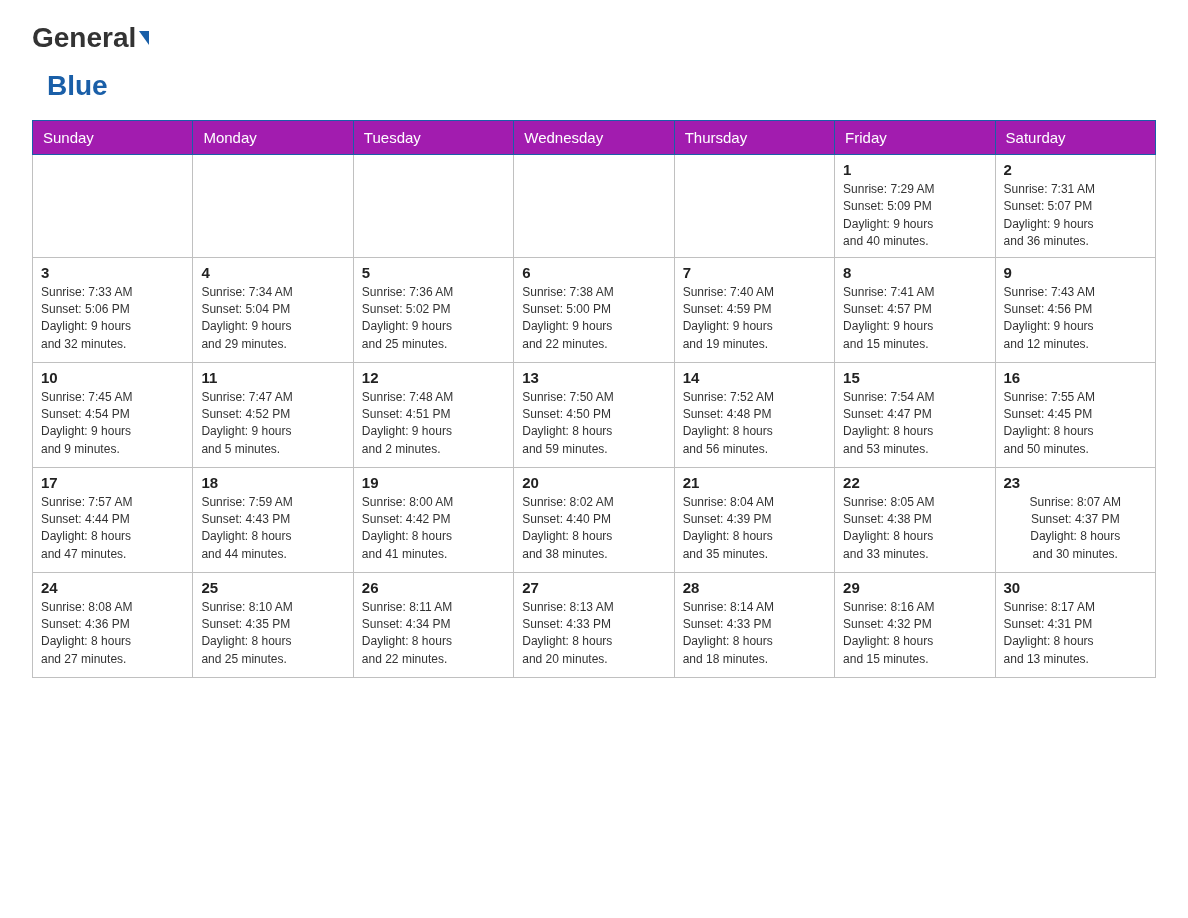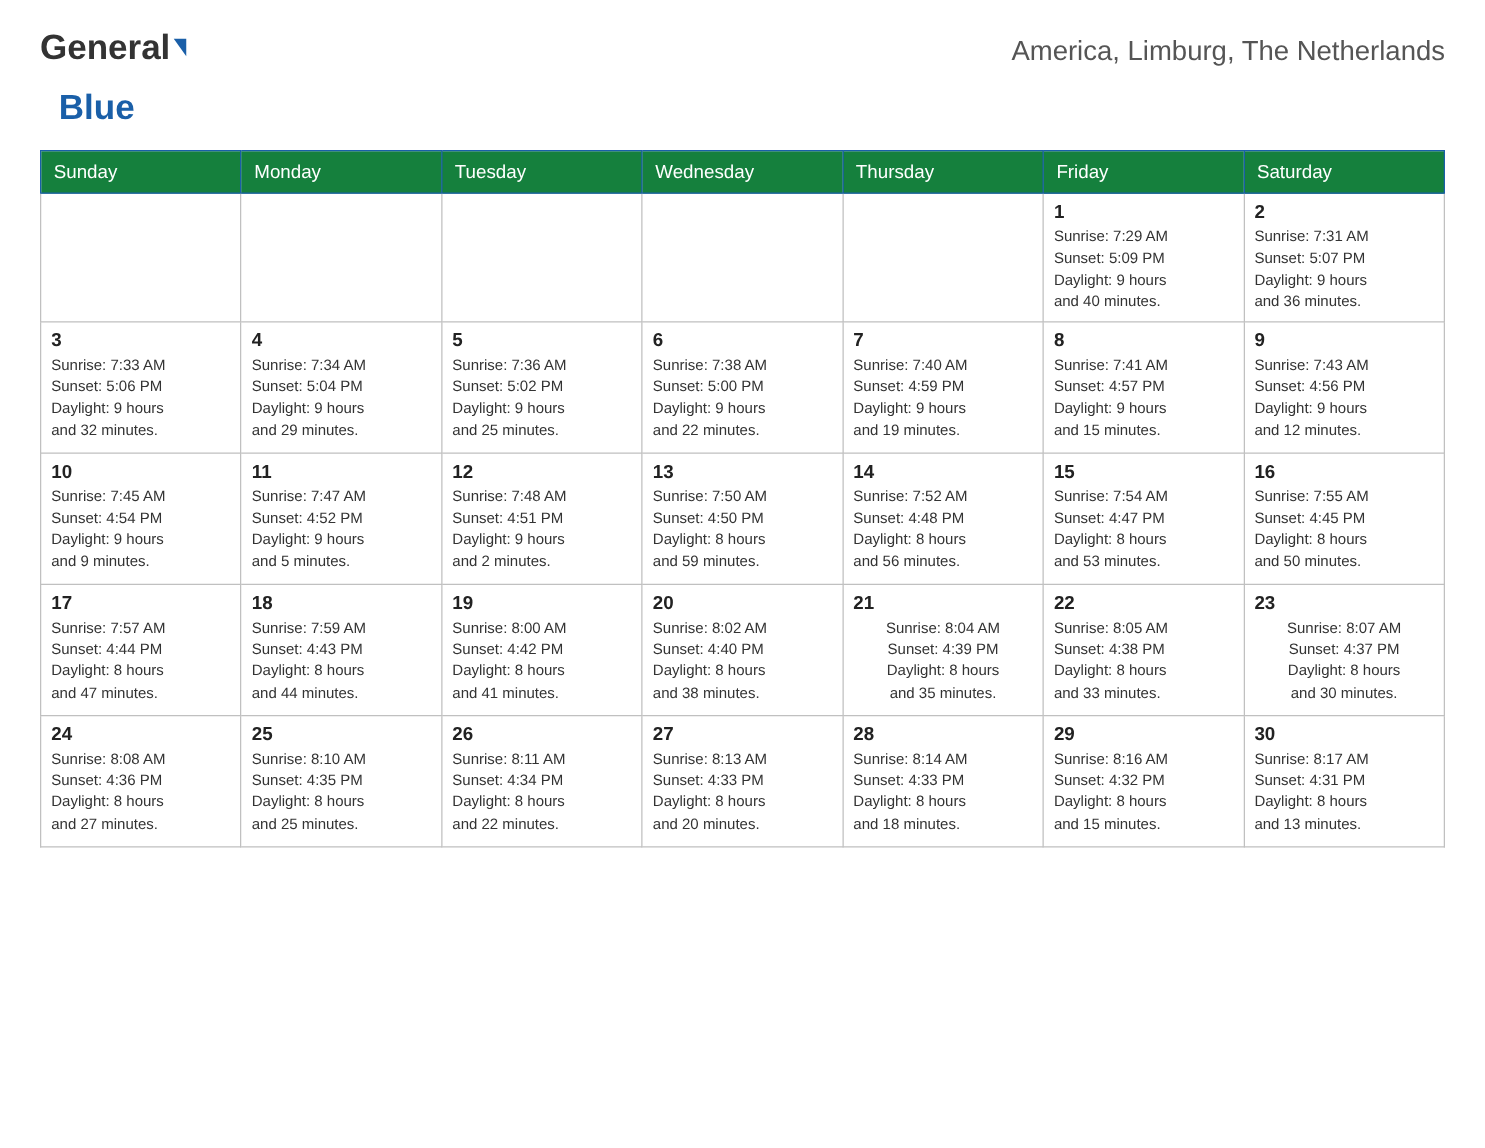--- a/index.html
+++ b/index.html
@@ -57,21 +57,21 @@
       font-size: 22px;
       color: #555;
       margin-top: 4px;
     }
     table {
       width: 100%;
       border-collapse: collapse;
       table-layout: fixed;
     }
     thead tr th {
-      background: #15803d;
+      background: #a21caf;
       color: #fff;
       font-size: 15px;
       font-weight: normal;
       padding: 8px 10px;
       text-align: left;
       border: 1px solid #1a5fa8;
     }
     tbody tr td {
       border: 1px solid #c0c0c0;
       vertical-align: top;
@@ -105,21 +105,20 @@
   <div class="logo">
     <div style="display:flex;align-items:center;">
       <span class="logo-general">General</span>
       <span class="logo-triangle"></span>
     </div>
     <div style="display:flex;align-items:center;margin-left:15px;">
       <span class="logo-blue">Blue</span>
     </div>
   </div>
   <div class="title-area">
-    <div class="location-title">America, Limburg, The Netherlands</div>
   </div>
 </div>
 
 <table>
   <thead>
     <tr>
     <th>Sunday</th>
         <th>Monday</th>
         <th>Tuesday</th>
         <th>Wednesday</th>
@@ -276,21 +275,21 @@
         </td>
         <td>
           <div class="day-number">20</div>
           <div class="day-info" style="white-space: pre-line;">Sunrise: 8:02 AM
 Sunset: 4:40 PM
 Daylight: 8 hours
 and 38 minutes.</div>
         </td>
         <td>
           <div class="day-number">21</div>
-          <div class="day-info" style="white-space: pre-line; text-align: center;">Sunrise: 8:04 AM
+          <div class="day-info" style="white-space: pre-line;">Sunrise: 8:04 AM
 Sunset: 4:39 PM
 Daylight: 8 hours
 and 35 minutes.</div>
         </td>
         <td>
           <div class="day-number">22</div>
           <div class="day-info" style="white-space: pre-line;">Sunrise: 8:05 AM
 Sunset: 4:38 PM
 Daylight: 8 hours
 and 33 minutes.</div>

